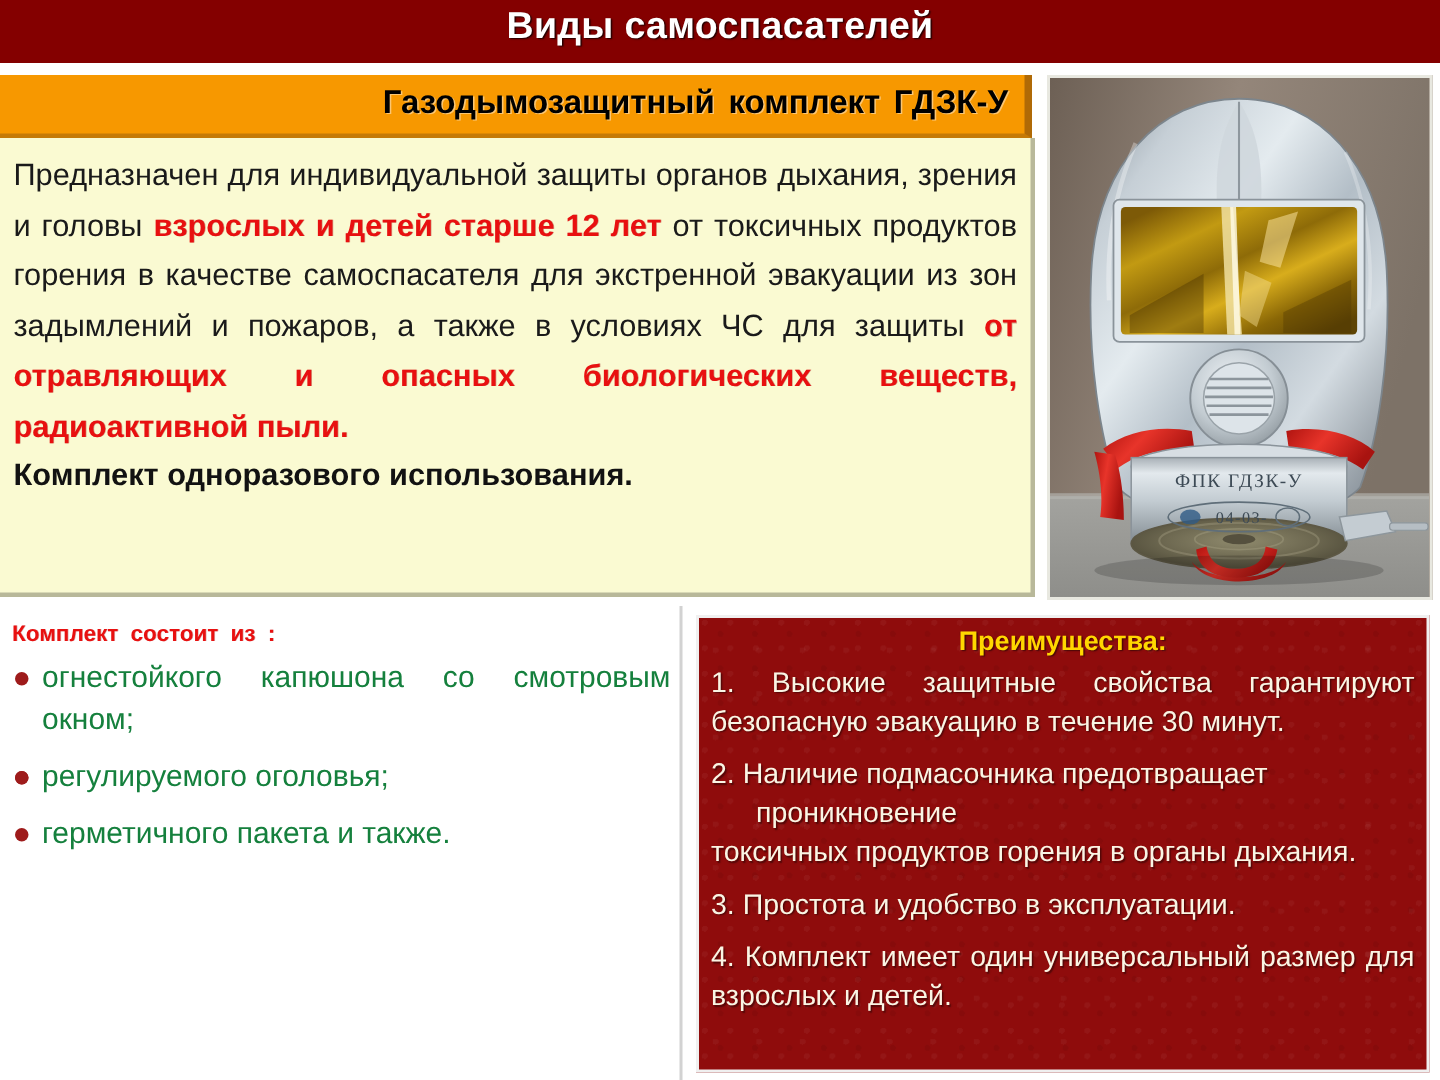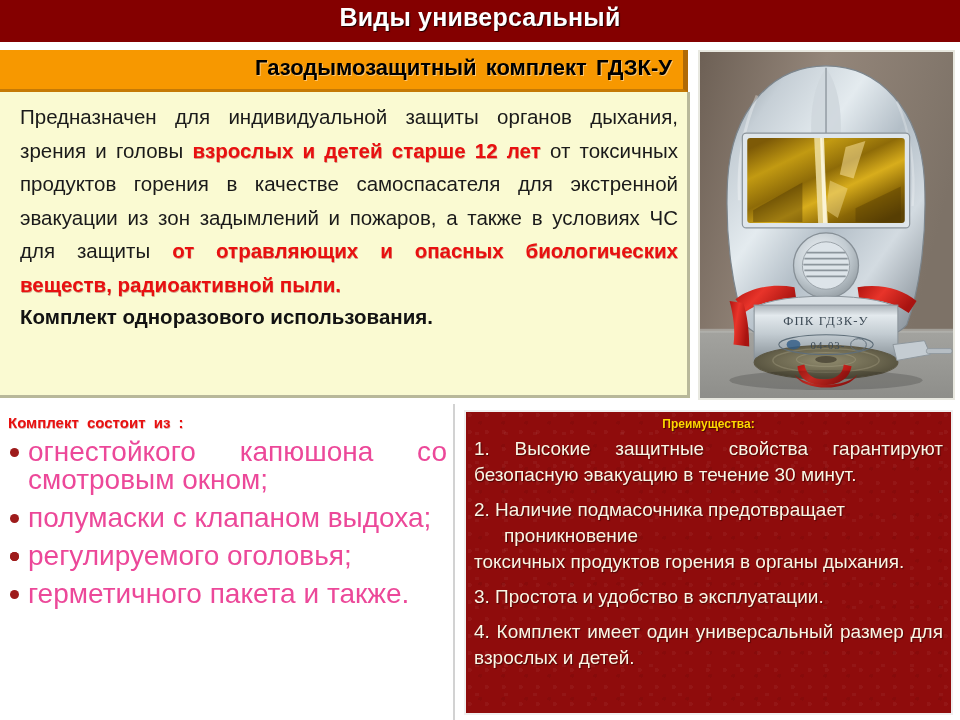--- a/index.html
+++ b/index.html
@@ -51,21 +51,21 @@
   }
 
   
   #description-box {
     position: absolute;
     left: 0; top: 92px; width: 690px; height: 306px;
     background: #fafad2;
     border-right: 3px solid #b8b89a;
     border-bottom: 3px solid #b8b89a;
     box-sizing: border-box;
-    padding: 8px 9px 0 20px;
+    padding: 8px 9px 0 9px;
   }
   #description-box .para {
     margin: 0;
     font-size: 20.5px;
     line-height: 33.5px;
     color: #1a1a1a;
     text-align: justify;
     text-justify: inter-word;
   }
   #description-box .para .hl {
@@ -110,23 +110,23 @@
     word-spacing: 4px;
     text-shadow: 0.5px 0.5px 0 rgba(140,0,0,0.3);
   }
   #components-panel ul {
     margin: 0; padding: 0; list-style: none;
   }
   #components-panel li {
     position: relative;
     margin: 0 0 10px 0;
     padding-left: 20px;
-    font-size: 28px;
+    font-size: 20px;
     line-height: 28px;
-    color: #ec4899;
+    color: #15803d;
     text-align: justify;
     text-justify: inter-word;
   }
   #components-panel li .dot {
     position: absolute;
     left: 2px; top: 10px;
     width: 9px; height: 9px;
     border-radius: 50%;
     background: #9e1b1b;
   }
@@ -141,21 +141,21 @@
     padding: 5px 8px 0 8px;
     background-image:
       radial-gradient(circle at 22% 18%, rgba(255,255,255,0.045) 0 2px, transparent 2px),
       radial-gradient(circle at 62% 46%, rgba(0,0,0,0.06) 0 2px, transparent 2px),
       radial-gradient(circle at 38% 74%, rgba(255,255,255,0.04) 0 2px, transparent 2px);
     background-size: 17px 17px, 23px 23px, 29px 29px;
   }
   #advantages-panel .adv-heading {
     margin: 0 0 5px 0;
     text-align: center;
-    font-size: 12px;
+    font-size: 18px;
     font-weight: bold;
     color: #ffd700;
     text-shadow: 1px 1px 1px rgba(0,0,0,0.5);
   }
   #advantages-panel .adv-item {
     margin: 0 0 9px 0;
     font-size: 19px;
     line-height: 26px;
     color: #faf5e4;
     text-align: justify;
@@ -168,21 +168,21 @@
   #advantages-panel .adv-item .midline {
     display: block;
     text-align: left;
     text-indent: 30px;
   }
 </style>
 </head>
 <body>
 
 <div id="title-bar">
-  <div class="title-text">Виды универсальный</div>
+  <div class="title-text">Виды самоспасателей</div>
 </div>
 
 <div id="subtitle-bar">
   <div class="subtitle-text">Газодымозащитный  комплект  ГДЗК-У</div>
 </div>
 
 <div id="description-box">
   <p class="para"><span>Предназначен для индивидуальной защиты органов дыхания, зрения и головы </span><span class="hl">взрослых и детей старше 12 лет</span><span> от токсичных продуктов горения в качестве самоспасателя для экстренной эвакуации из зон задымлений и пожаров, а также в условиях ЧС для защиты </span><span class="hl">от </span><span class="hl">отравляющих и опасных биологических веществ, радиоактивной пыли.</span></p>
   <p class="closing">Комплект одноразового использования.</p>
 </div>
@@ -304,24 +304,20 @@
     <ellipse cx="128" cy="332" rx="98" ry="10" fill="#000000" opacity="0.17"></ellipse>
   </svg>
 </div>
 
 <div id="components-panel">
   <p class="comp-heading">Комплект  состоит  из :</p>
   <ul>
     <li>
       <span class="dot"></span>
       <span>огнестойкого капюшона со смотровым окном;</span>
-    </li>
-    <li>
-      <span class="dot"></span>
-      <span>полумаски с клапаном выдоха;</span>
     </li>
     <li>
       <span class="dot"></span>
     </li>
     <li>
       <span class="dot"></span>
       <span>регулируемого  оголовья;</span>
     </li>
     <li>
       <span class="dot"></span>

